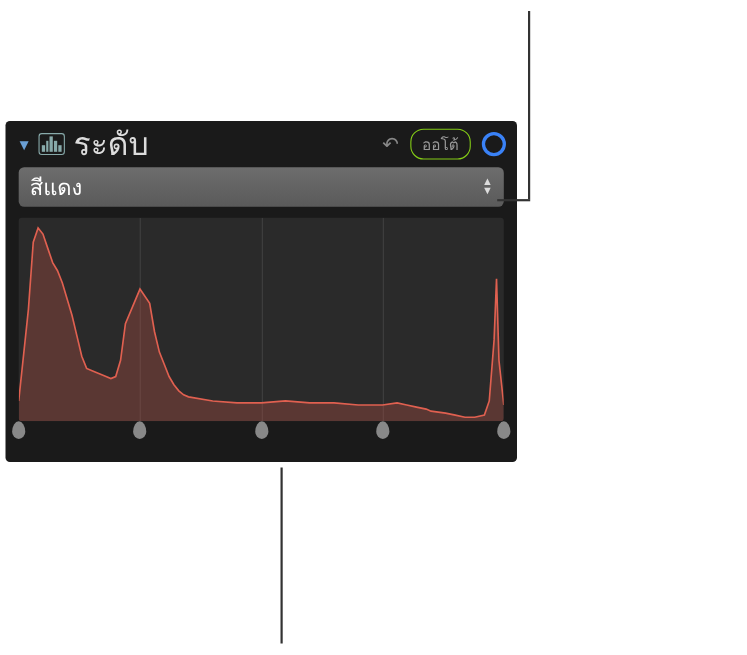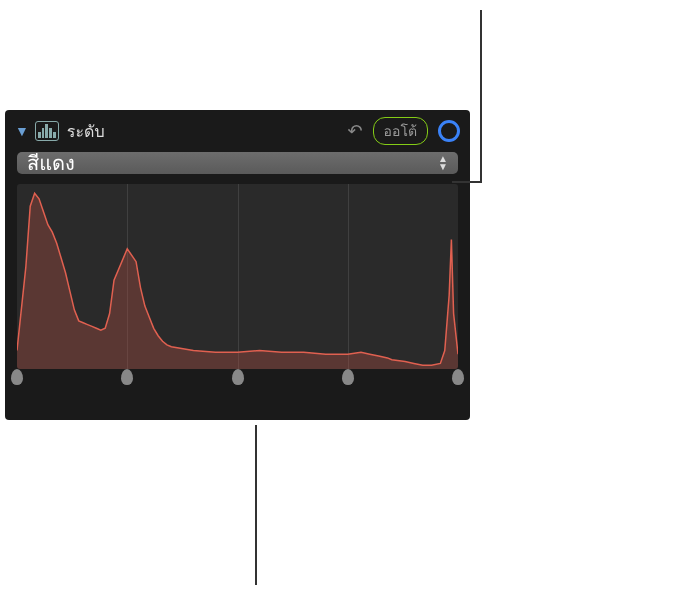--- a/index.html
+++ b/index.html
@@ -45,21 +45,21 @@
       justify-content: center;
       gap: 1px;
       padding: 2px;
     }
     .levels-icon span {
       width: 3px;
       background: #8aa;
     }
     .title {
       color: #ddd;
-      font-size: 16px;
+      font-size: 29px;
       font-weight: 500;
       margin-left: 2px;
     }
     .header-right {
       margin-left: auto;
       display: flex;
       align-items: center;
       gap: 10px;
     }
     .undo-icon {
@@ -75,21 +75,21 @@
       background: transparent;
     }
     .toggle-circle {
       width: 22px;
       height: 22px;
       border: 3px solid #3a82f7;
       border-radius: 50%;
     }
     .dropdown {
       margin: 0 12px;
-      height: 22px;
+      height: 36px;
       background: linear-gradient(#6d6d6d, #5a5a5a);
       border-radius: 5px;
       display: flex;
       align-items: center;
       padding: 0 10px;
       position: relative;
     }
     .dropdown-label {
       color: #fff;
       font-size: 20px;

